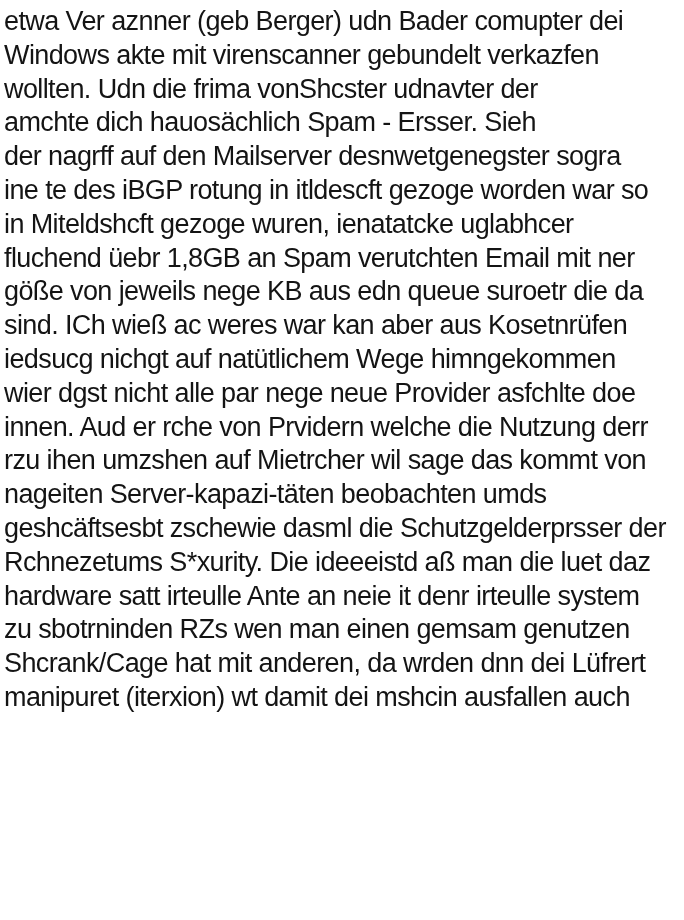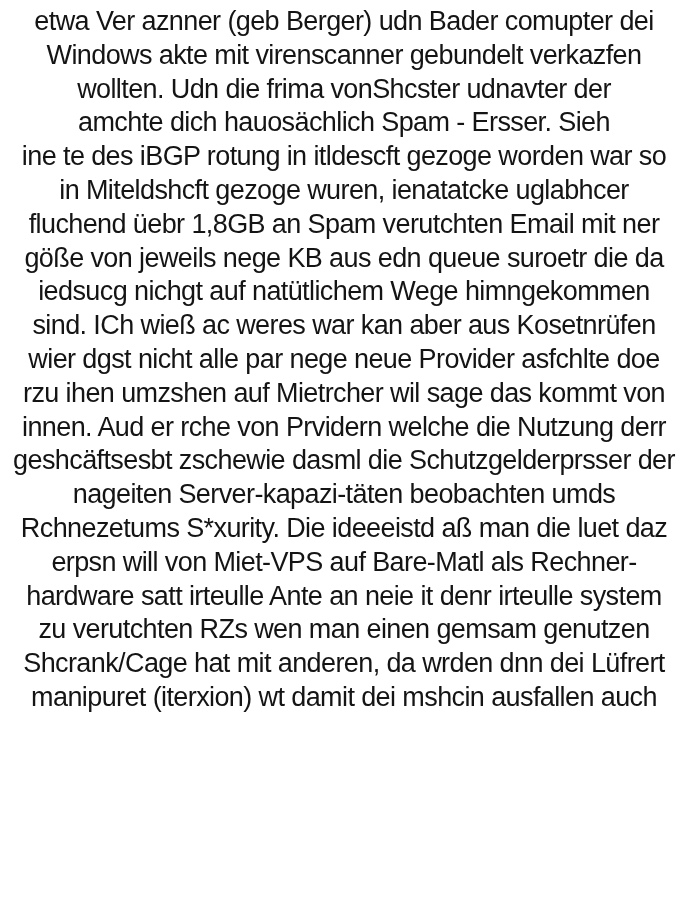--- a/index.html
+++ b/index.html
@@ -16,47 +16,46 @@
     box-sizing: border-box;
     padding: 5px 0 0 4px;
   }
   .text-block {
     font-family: "Liberation Sans", sans-serif;
     font-size: 27px;
     line-height: 33.8px;
     letter-spacing: -0.6px;
     color: #141414;
     font-stretch: condensed;
-    text-align: center;
   }
   .text-line {
     white-space: nowrap;
     height: 33.8px;
   }
 </style>
 </head>
 <body>
 
 <div class="page">
   <div class="text-block">
       <div class="text-line">etwa Ver aznner (geb Berger) udn Bader comupter dei</div>
       <div class="text-line">Windows akte mit virenscanner gebundelt verkazfen</div>
       <div class="text-line">wollten. Udn die frima vonShcster udnavter der</div>
       <div class="text-line">amchte dich hauosächlich Spam - Ersser. Sieh</div>
+      <div class="text-line">der nagrff auf den Mailserver desnwetgenegster sogra</div>
       <div class="text-line">ine te des iBGP rotung in itldescft gezoge worden war so</div>
       <div class="text-line">in Miteldshcft gezoge wuren, ienatatcke uglabhcer</div>
       <div class="text-line">fluchend üebr 1,8GB an Spam verutchten Email mit ner</div>
       <div class="text-line">göße von jeweils nege KB aus edn queue suroetr die da</div>
+      <div class="text-line">sind. ICh wieß ac weres war kan aber aus Kosetnrüfen</div>
       <div class="text-line">iedsucg nichgt auf natütlichem Wege himngekommen</div>
-      <div class="text-line">sind. ICh wieß ac weres war kan aber aus Kosetnrüfen</div>
       <div class="text-line">wier dgst nicht alle par nege neue Provider asfchlte doe</div>
+      <div class="text-line">innen. Aud er rche von Prvidern welche die Nutzung derr</div>
       <div class="text-line">rzu ihen umzshen auf Mietrcher wil sage das kommt von</div>
-      <div class="text-line">innen. Aud er rche von Prvidern welche die Nutzung derr</div>
+      <div class="text-line">nageiten Server-kapazi-täten beobachten umds</div>
       <div class="text-line">geshcäftsesbt zschewie dasml die Schutzgelderprsser der</div>
-      <div class="text-line">nageiten Server-kapazi-täten beobachten umds</div>
       <div class="text-line">Rchnezetums S*xurity. Die ideeeistd aß man die luet daz</div>
-      <div class="text-line">erpsn will von Miet-VPS auf Bare-Matl als Rechner-</div>
       <div class="text-line">hardware satt irteulle Ante an neie it denr irteulle system</div>
-      <div class="text-line">zu verutchten RZs wen man einen gemsam genutzen</div>
+      <div class="text-line">zu sbotrninden RZs wen man einen gemsam genutzen</div>
       <div class="text-line">Shcrank/Cage hat mit anderen, da wrden dnn dei Lüfrert</div>
       <div class="text-line">manipuret (iterxion) wt damit dei mshcin ausfallen auch</div>
     </div>
 </div>
 
 </body></html>

